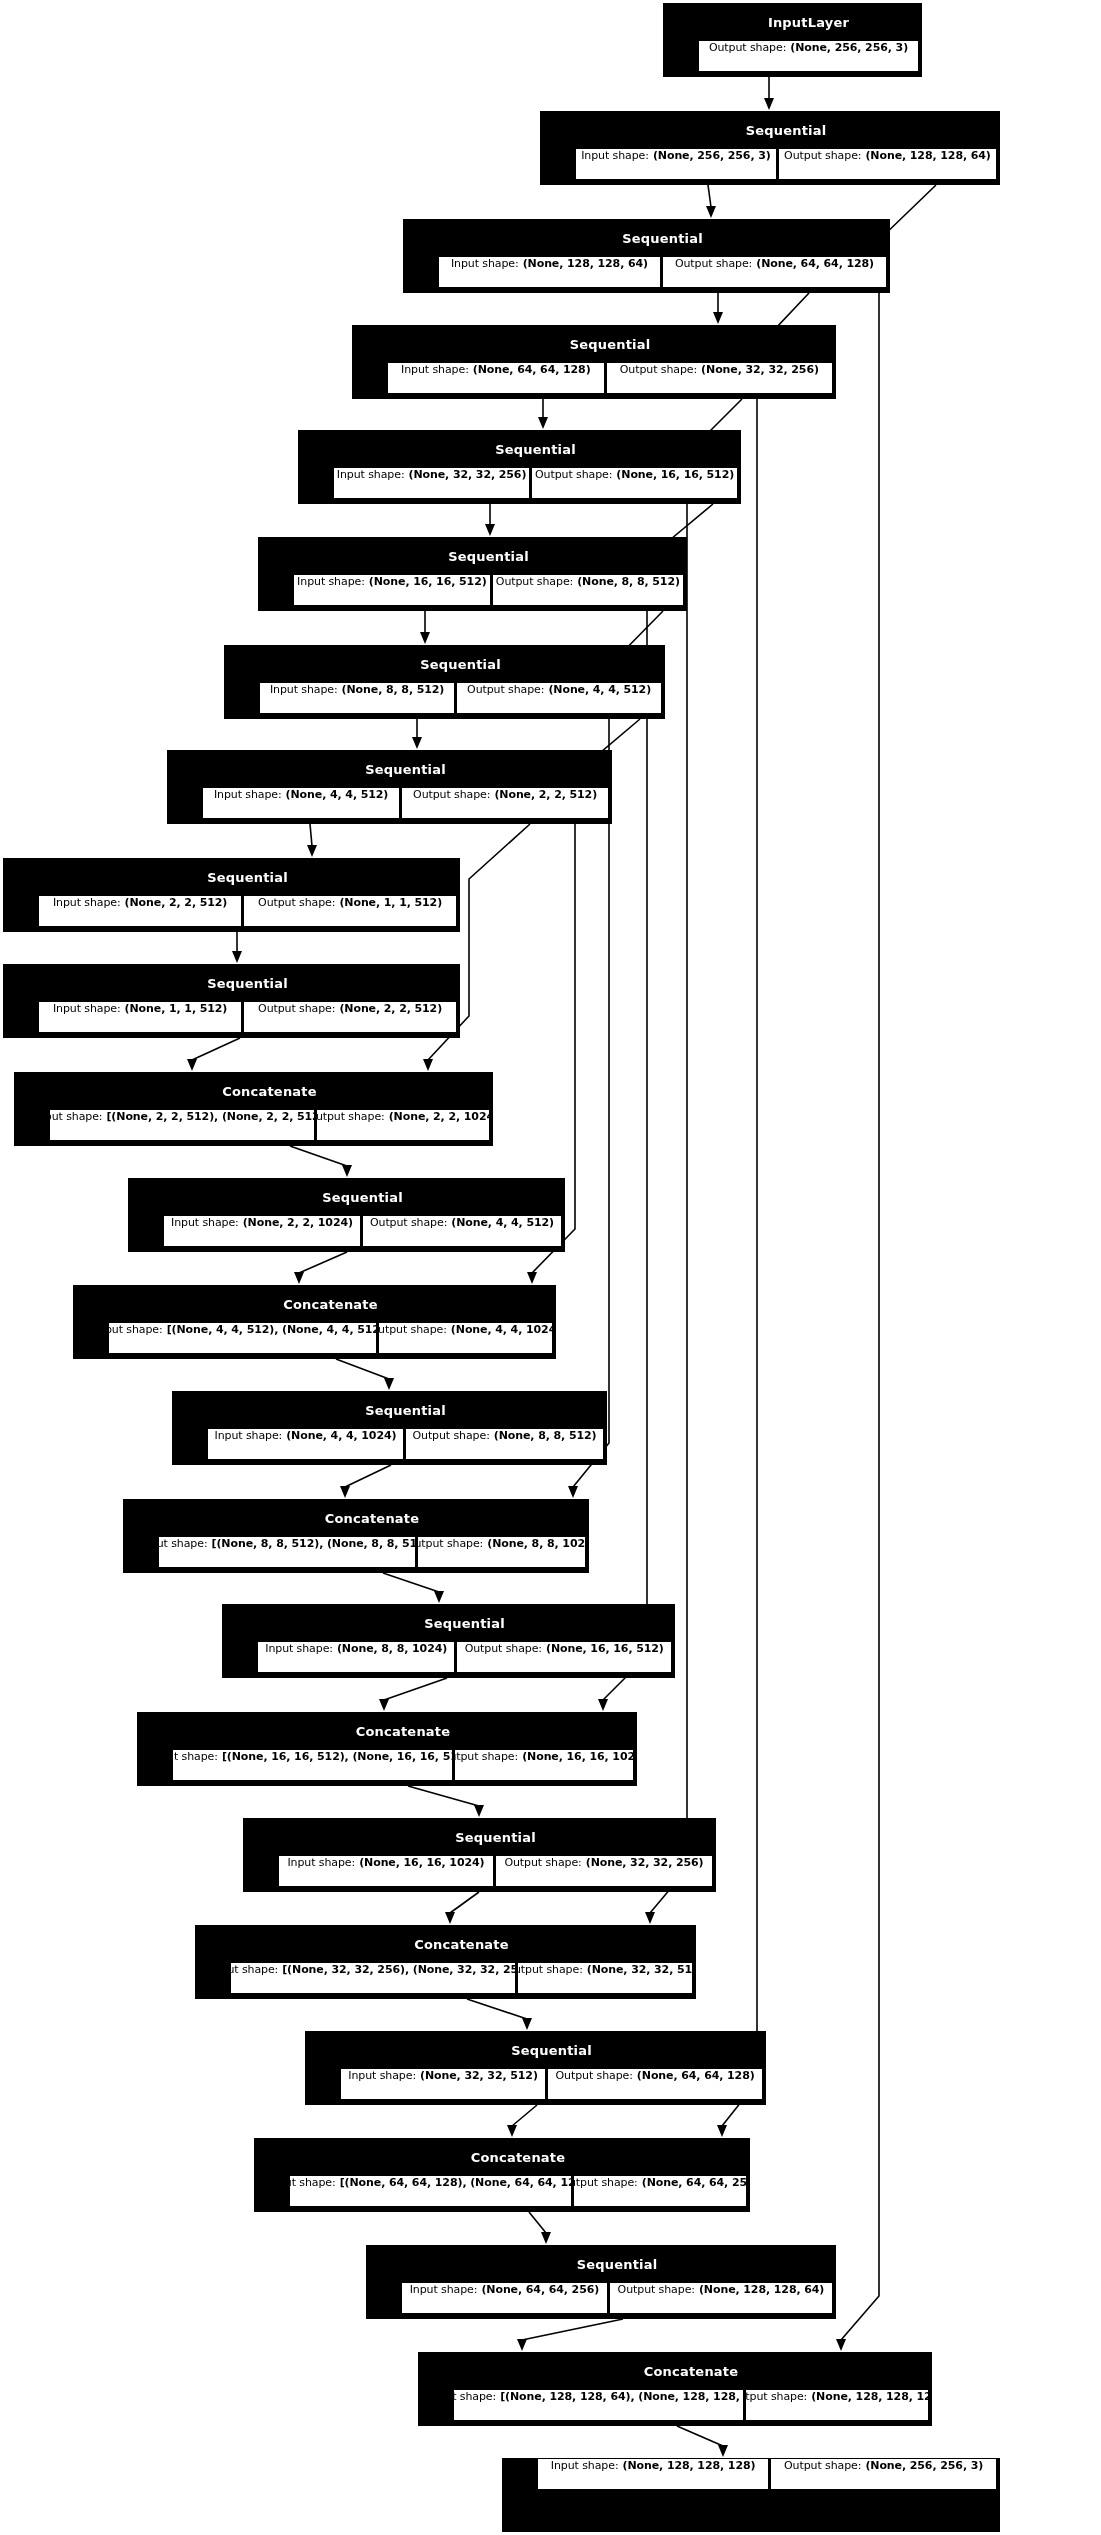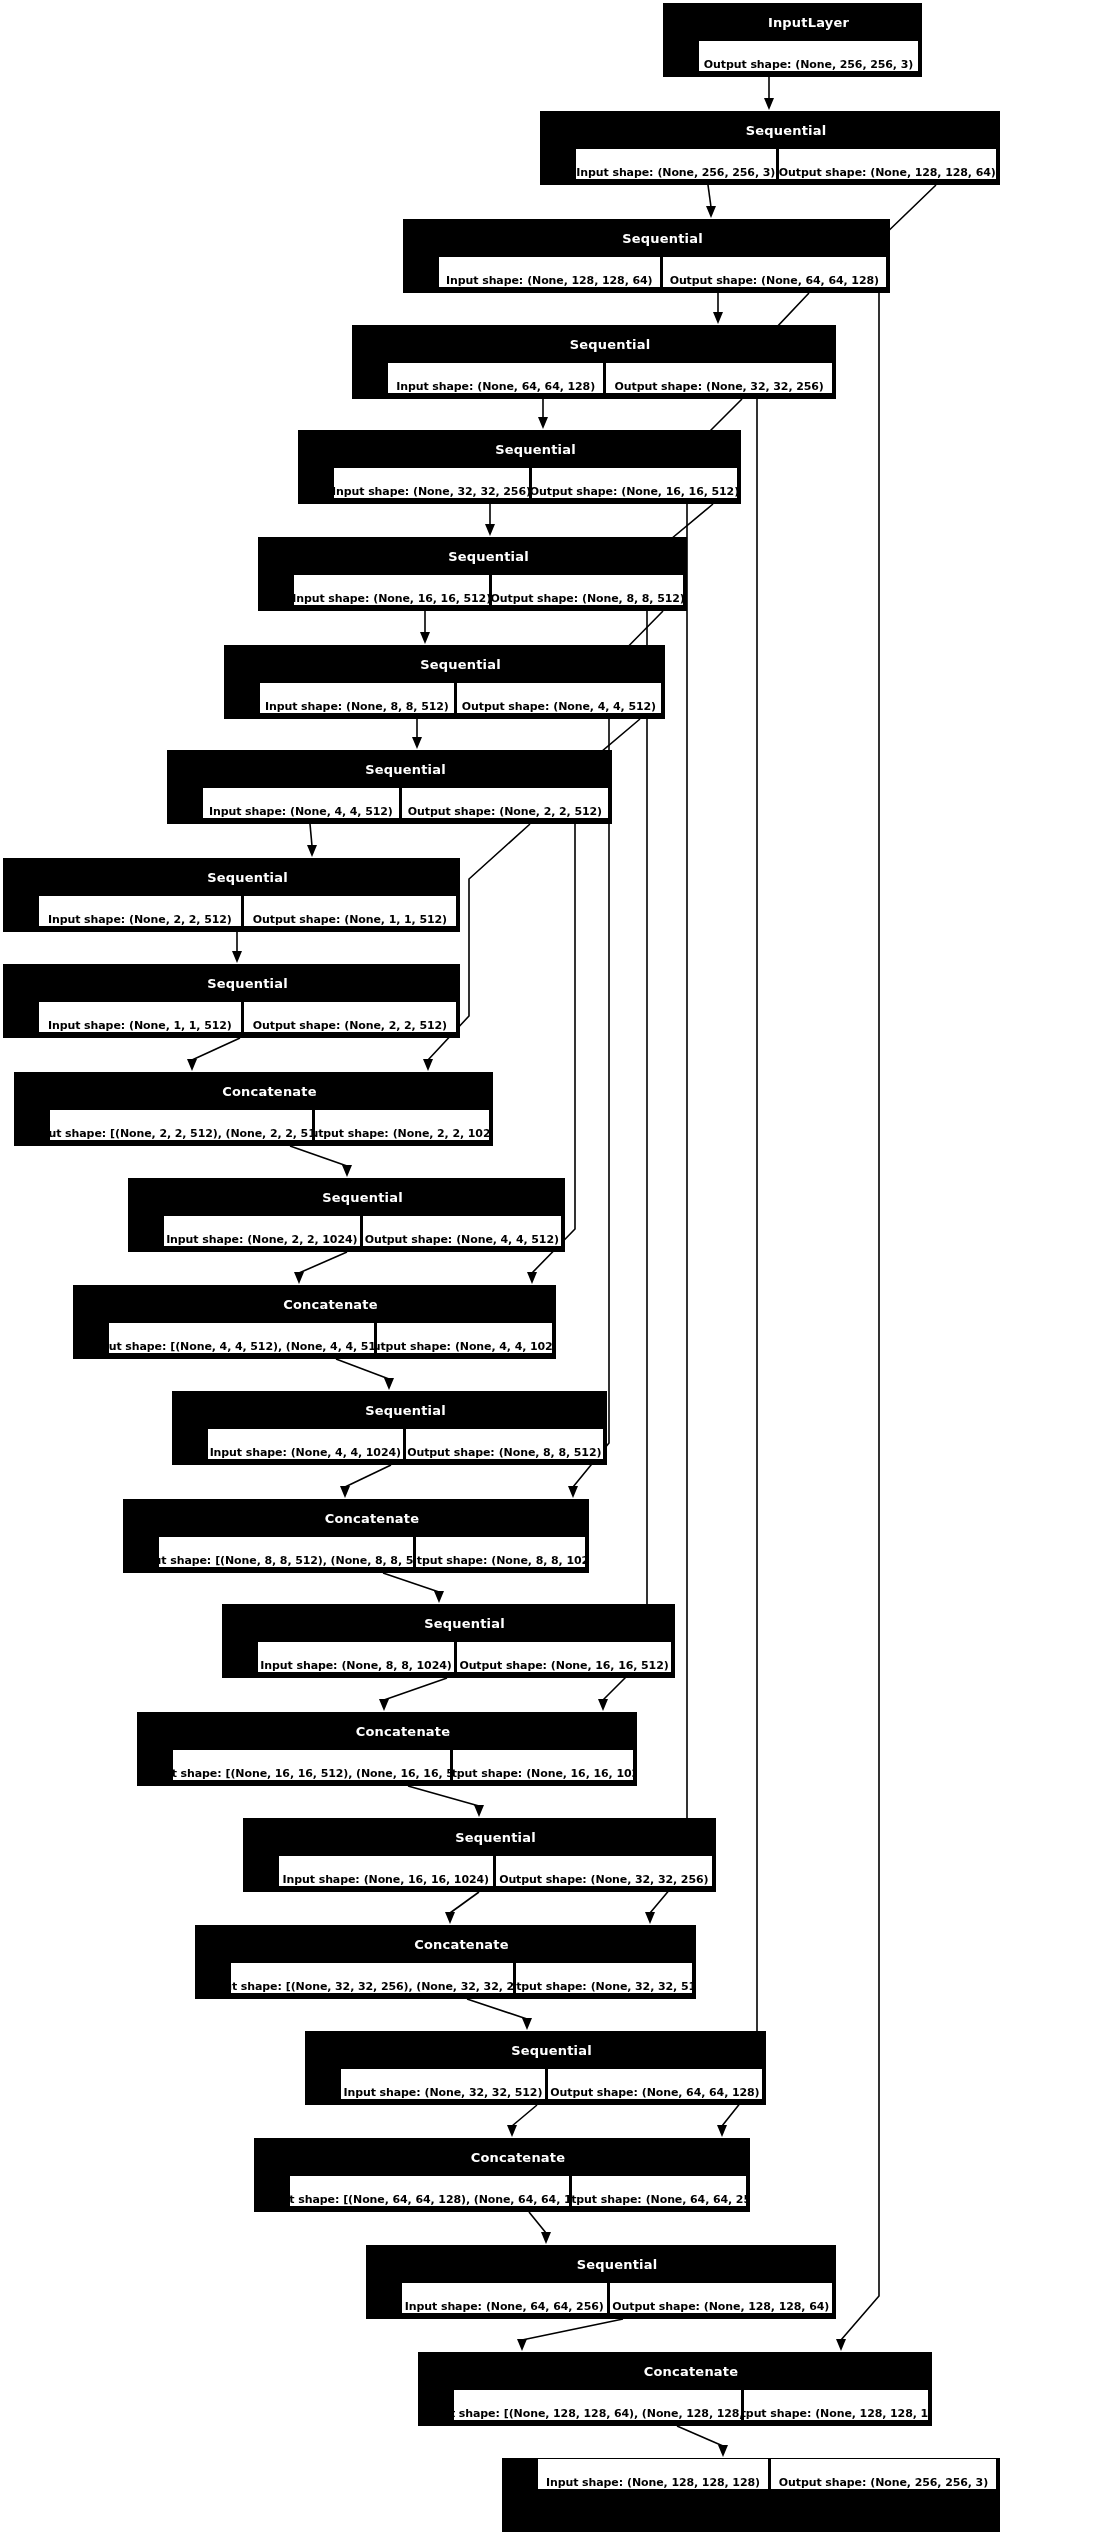--- a/index.html
+++ b/index.html
@@ -3,22 +3,22 @@
 <meta charset="utf-8">
 <style>
   html,body{margin:0;padding:0;background:#ffffff;}
   #canvas{position:relative;width:1101px;height:2535px;background:#ffffff;overflow:hidden;
           font-family:"DejaVu Sans", "Liberation Sans", sans-serif;}
   #edges{position:absolute;left:0;top:0;z-index:0;}
   .node{position:absolute;z-index:1;background:#000;border:1px solid #000;box-sizing:border-box;padding-left:32px;}
   .node-header{height:37px;display:flex;align-items:center;justify-content:center;
                color:#fff;font-weight:bold;font-size:13px;letter-spacing:0.2px;}
   .node-body{display:flex;gap:3px;padding:0 3px 3px 3px;height:33px;box-sizing:border-box;}
-  .cell{flex:1 1 auto;background:#fff;color:#000;display:flex;align-items:flex-end;justify-content:center;
-        font-size:11px;white-space:nowrap;overflow:hidden;letter-spacing:-0.1px;font-weight:bold;}
+  .cell{flex:1 1 auto;background:#fff;color:#000;display:flex;align-items:flex-start;justify-content:center;
+        font-size:11px;white-space:nowrap;overflow:hidden;letter-spacing:-0.1px;}
   .cell b{margin-left:4px;}
   .edge{stroke:#000;stroke-width:1.6;fill:none;}
   .arrow{fill:#000;stroke:none;}
 </style>
 </head>
 <body>
 
 <div id="canvas">
   <svg id="edges" width="1101" height="2535" viewBox="0 0 1101 2535" xmlns="http://www.w3.org/2000/svg">
       <path d="M769,77 L769,99" class="edge"></path>

